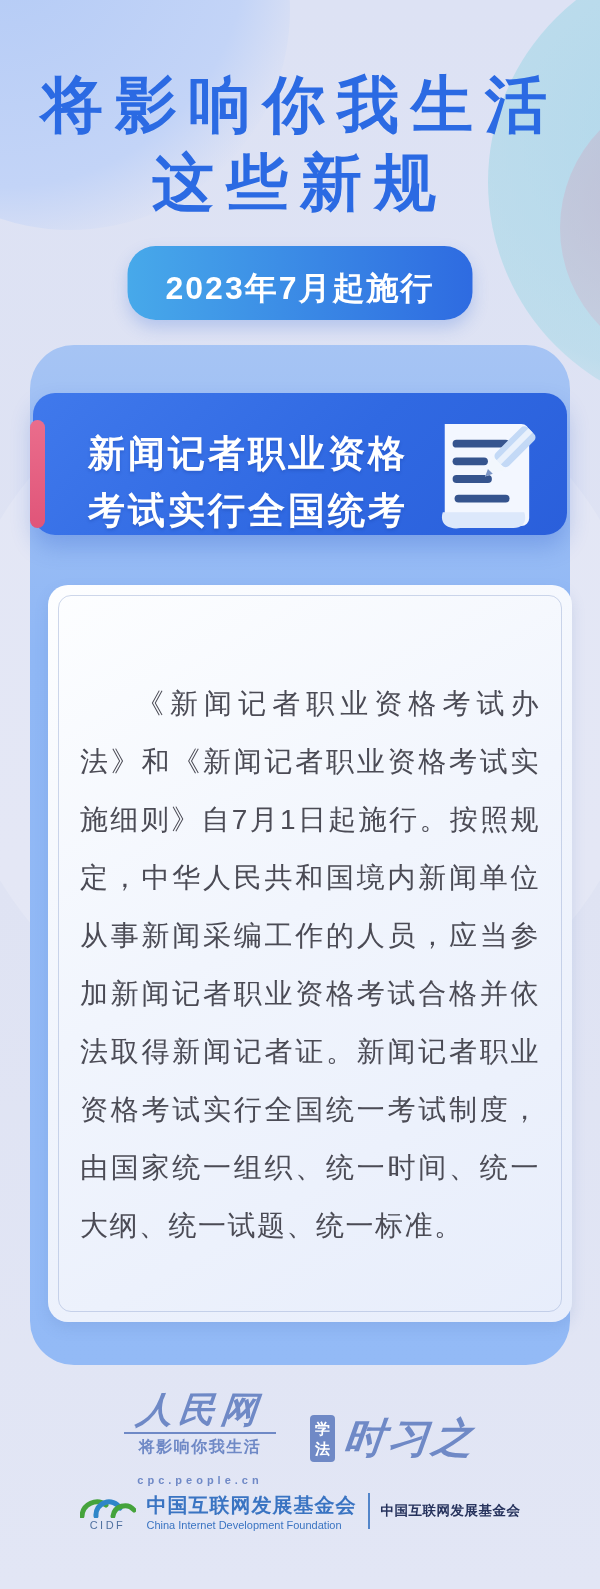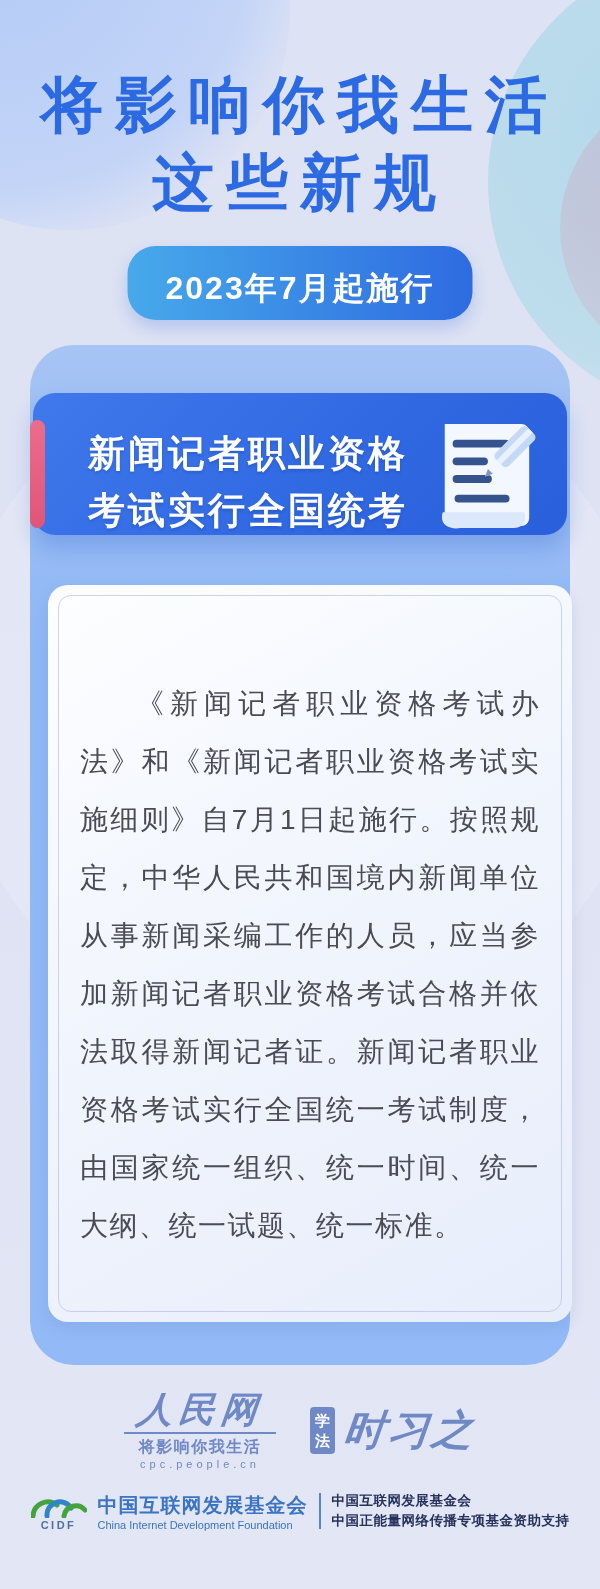--- a/index.html
+++ b/index.html
@@ -58,33 +58,33 @@
     text-align:justify; text-indent:2em; letter-spacing:1.5px; word-break:break-all;}
 
   
   .footer-logos{position:absolute; left:0; top:1392px; width:100%; z-index:4;
     display:flex; justify-content:center; align-items:center; gap:34px; color:#6f89c6;}
   .renmin{display:flex; flex-direction:column; align-items:center;}
   .renmin-script{font-family:"Liberation Serif", serif; font-style:italic; font-weight:bold;
     font-size:36px; letter-spacing:6px; line-height:1.05; transform:skewX(-6deg);}
   .renmin-rule{width:152px; height:2px; background:#6f89c6; margin:2px 0 3px;}
   .renmin-site{font-size:16px; font-weight:bold; letter-spacing:1.5px;}
-  .renmin-domain{font-size:11px; font-weight:normal; letter-spacing:4px; margin-top:0;}
+  .renmin-domain{font-size:11px; font-weight:bold; letter-spacing:4px; margin-top:16px;}
   .xuefa-group{display:flex; align-items:center; gap:9px;}
   .xuefa-badge{width:25px; height:47px; background:#6f89c6; border-radius:4px; color:#fff;
     display:flex; flex-direction:column; align-items:center; justify-content:center;
     font-size:15px; font-weight:bold; line-height:1.35;}
   .shixizhi{font-size:41px; font-weight:900; font-style:italic; letter-spacing:3px;
     transform:skewX(-6deg); color:#6f89c6;}
 
   
   .footer-cidf{position:absolute; left:0; top:1491px; width:100%; z-index:4;
     display:flex; justify-content:center; align-items:center; gap:11px;}
   .cidf-mark{display:flex; flex-direction:column; align-items:center;}
-  .cidf-abbr{font-size:11px; letter-spacing:2.5px; color:#50709f; font-weight:bold; margin-top:1px;text-align:right;}
+  .cidf-abbr{font-size:11px; letter-spacing:2.5px; color:#50709f; font-weight:normal; margin-top:1px;text-align:right;}
   .cidf-names{display:flex; flex-direction:column;}
   .cidf-cn{font-size:20px; font-weight:900; color:#3a74c2; letter-spacing:1px;}
   .cidf-en{font-size:11px; color:#3a74c2; margin-top:0;}
   .cidf-divider{width:2px; height:36px; background:#3a74c2; opacity:.85;}
   .support{display:flex; flex-direction:column; justify-content:center;}
   .support div{font-size:13.5px; font-weight:bold; color:#26325c; line-height:1.45; letter-spacing:.5px;}
 </style>
 </head>
 <body>
 
@@ -156,17 +156,16 @@
       </svg>
       <div class="cidf-abbr">CIDF</div>
     </div>
     <div class="cidf-names">
       <div class="cidf-cn">中国互联网发展基金会</div>
       <div class="cidf-en">China Internet Development Foundation</div>
     </div>
     <div class="cidf-divider"></div>
     <div class="support">
       <div>中国互联网发展基金会</div>
-      <div>中国正能量网络传播专项基金资助支持</div>
     </div>
   </div>
 
 </div>
 
 </body></html>

